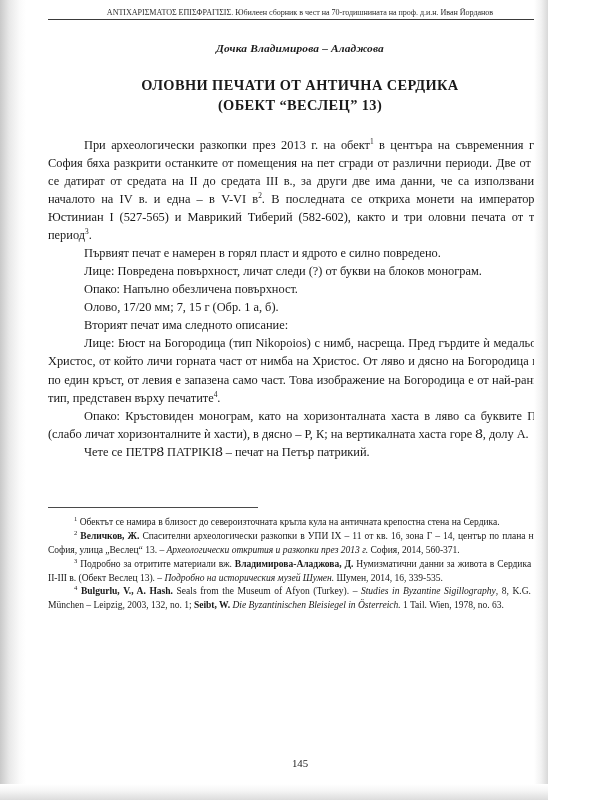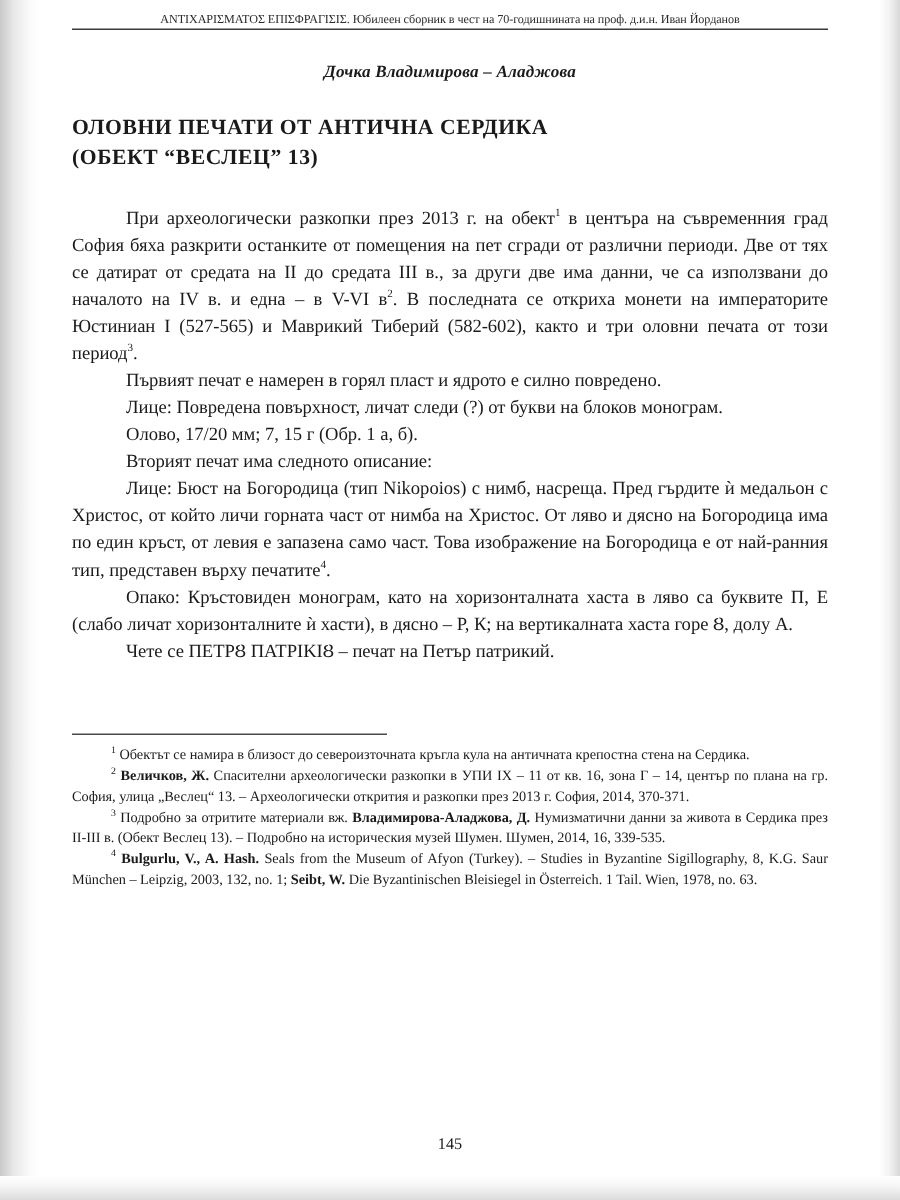--- a/index.html
+++ b/index.html
@@ -6,21 +6,21 @@
     margin: 0;
     padding: 0;
     background: #ffffff;
   }
   body {
     font-family: "Liberation Serif", "DejaVu Serif", serif;
     color: #1a1a1a;
   }
   .page {
     position: relative;
-    width: 600px;
+    width: 548px;
     height: 800px;
     overflow: hidden;
     background: #ffffff;
     box-sizing: border-box;
   }
   
   .scan-edge-left {
     position: absolute;
     top: 0; left: 0;
     width: 26px; height: 800px;
@@ -71,20 +71,21 @@
   
   .author {
     text-align: center;
     font-style: italic;
     font-weight: bold;
     font-size: 11.4px;
     margin-top: 22px;
     letter-spacing: 0.15px;
   }
   .title {
+    text-align: center;
     font-weight: bold;
     font-size: 14.4px;
     letter-spacing: 0.4px;
     margin-top: 21px;
     line-height: 1.42;
   }
   .title .line2 { display: block; }
 
   
   .body {
@@ -121,21 +122,21 @@
     letter-spacing: -0.02px;
   }
   .footnotes p {
     margin: 0;
     text-indent: 26px;
   }
   .footnotes sup {
     font-size: 6.6px;
   }
   .fb { font-weight: bold; }
-  .fi { }
+  .fi { font-style: italic; }
 
   
   .folio {
     position: absolute;
     left: 0;
     top: 757px;
     width: 504px;
     text-align: center;
     font-size: 10.8px;
   }
@@ -158,41 +159,42 @@
     </div>
 
     <div class="body">
 
       <p><span>При археологически разкопки през 2013 г. на обект</span><sup>1</sup><span> в центъра на съвременния град София бяха разкрити останките от помещения на пет сгради от различни периоди. Две от тях се датират от средата на II до средата III в., за други две има данни, че са използвани до началото на IV в. и една – в V-VI в</span><sup>2</sup><span>. В последната се откриха монети на императорите Юстиниан I (527-565) и Маврикий Тиберий (582-602), както и три оловни печата от този период</span><sup>3</sup><span>.</span></p>
 
       <p>Първият печат е намерен в горял пласт и ядрото е силно повредено.</p>
 
       <p><span class="lbl">Лице:</span><span> Повредена повърхност, личат следи (?) от букви на блоков монограм.</span></p>
 
+      <p><span class="lbl">Опако:</span><span> Напълно обезличена повърхност.</span></p>
 
       <p>Олово, 17/20 мм; 7, 15 г (Обр. 1 а, б).</p>
 
       <p>Вторият печат има следното описание:</p>
 
       <p><span class="lbl">Лице:</span><span> Бюст на Богородица (тип </span><span class="it">Nikopoios</span><span>) с нимб, насреща. Пред гърдите ѝ медальон с Христос, от който личи горната част от нимба на Христос. От ляво и дясно на Богородица има по един кръст, от левия е запазена само част. Това изображение на Богородица е от най-ранния тип, представен върху печатите</span><sup>4</sup><span>.</span></p>
 
       <p><span class="lbl">Опако:</span><span> Кръстовиден монограм, като на хоризонталната хаста в ляво са буквите П, Е (слабо личат хоризонталните ѝ хасти), в дясно – Р, К; на вертикалната хаста горе Ȣ, долу А.</span></p>
 
       <p>Чете се ΠΕΤΡȢ ΠΑΤΡΙΚΙȢ – печат на Петър патрикий.</p>
 
 
     </div>
 
     <div class="fn-rule"></div>
 
     <div class="footnotes">
 
       <p><sup>1</sup><span> Обектът се намира в близост до североизточната кръгла кула на античната крепостна стена на Сердика.</span></p>
 
-      <p><sup>2</sup> <span class="fb">Величков, Ж.</span><span> Спасителни археологически разкопки в УПИ IX – 11 от кв. 16, зона Г – 14, център по плана на гр. София, улица „Веслец“ 13. – </span><span class="fi">Археологически открития и разкопки през 2013 г.</span><span> София, 2014, 370-371.</span></p>
+      <p><sup>2</sup> <span class="fb">Величков, Ж.</span><span> Спасителни археологически разкопки в УПИ IX – 11 от кв. 16, зона Г – 14, център по плана на гр. София, улица „Веслец“ 13. – </span><span class="fi">Археологически открития и разкопки през 2013 г.</span><span> София, 2014, 560-371.</span></p>
 
       <p><sup>3</sup><span> Подробно за отритите материали вж. </span><span class="fb">Владимирова-Аладжова, Д.</span><span> Нумизматични данни за живота в Сердика през II-III в. (Обект Веслец 13). – </span><span class="fi">Подробно на историческия музей Шумен.</span><span> Шумен, 2014, 16, 339-535.</span></p>
 
       <p><sup>4</sup> <span class="fb">Bulgurlu, V., A. Hash.</span><span> Seals from the Museum of Afyon (Turkey). – </span><span class="fi">Studies in Byzantine Sigillography</span><span>, 8, K.G. Saur München – Leipzig, 2003, 132, no. 1; </span><span class="fb">Seibt, W.</span><span> </span><span class="fi">Die Byzantinischen Bleisiegel in Österreich.</span><span> 1 Tail. Wien, 1978, no. 63.</span></p>
 
     </div>
 
     <div class="folio">145</div>
 
   </div>

